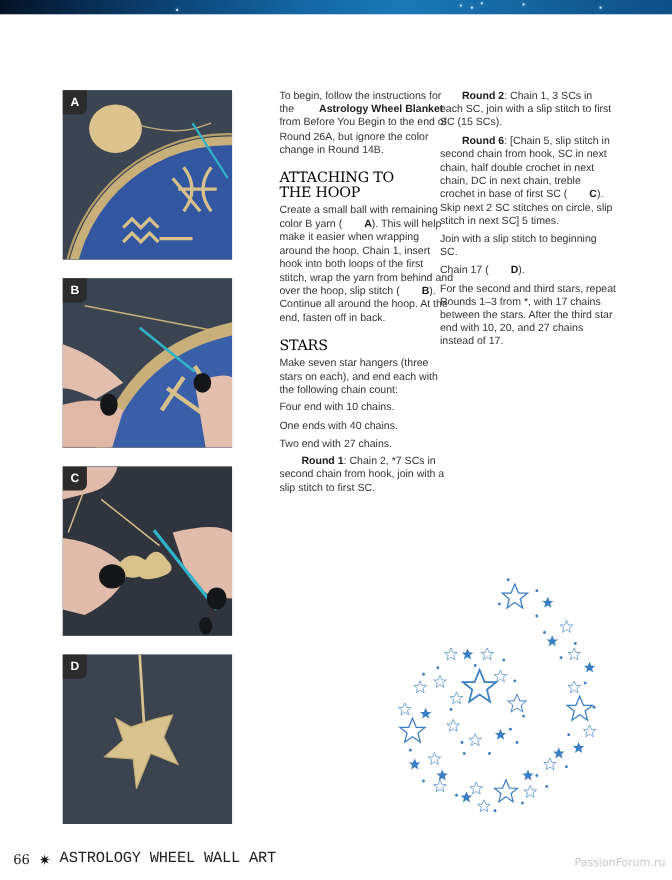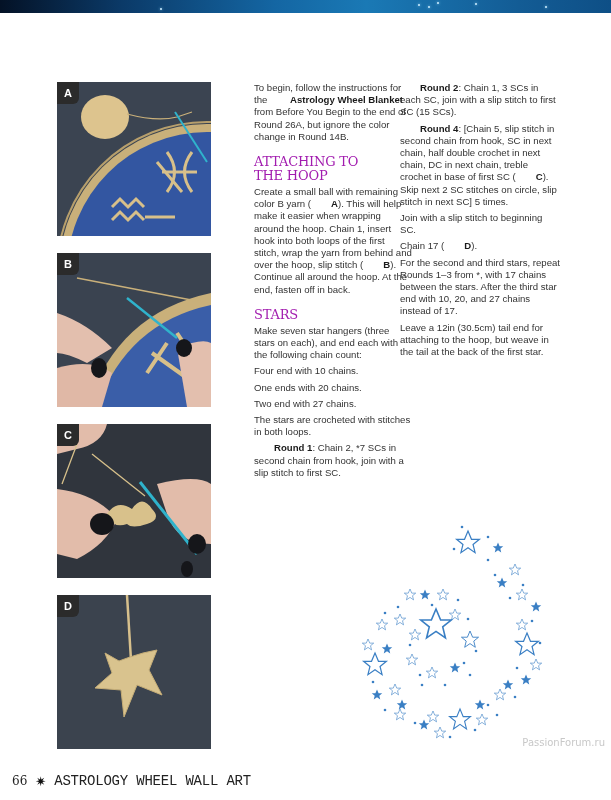--- a/index.html
+++ b/index.html
@@ -23,29 +23,29 @@
     border-bottom-right-radius: 6px;
   }
 
   .col {
     position: absolute; top: 82px; font-size: 9.6px; line-height: 12.2px; color: #333;
   }
   .col p { margin-bottom: 4px; }
   .col b { color: #1b1b1b; padding-left: 20px; }
   .col h2 {
     font-family: "DejaVu Serif", serif; font-weight: normal; font-size: 13px;
-    line-height: 14px; color: #a21caf; margin: 12px 0 3px 0; letter-spacing: -0.2px;
+    line-height: 14px; color: #000000; margin: 12px 0 3px 0; letter-spacing: -0.2px;
   }
   .col1 { left: 229px; width: 158px; margin-left: 25px; }
   .col2 { left: 400px; width: 160px; }
 
   .footer { position: absolute; left: 12px; top: 773px; display: flex; align-items: center; gap: 8px; }
   .footer .page { font-family: "DejaVu Serif", serif; font-size: 12px; color: #222; }
   .footer .title { font-family: Liberation Mono, monospace; font-size: 14px; color: #222; letter-spacing: -0.2px; }
-  .watermark { position: absolute; right: 6px; top: 737px; font-size: 10px; color: #c8c8c8; font-family: "DejaVu Sans", sans-serif; }
+  .watermark { position: absolute; right: 6px; top: 779px; font-size: 10px; color: #c8c8c8; font-family: "DejaVu Sans", sans-serif; }
 
   .stars-art { position: absolute; left: 360px; top: 515px; width: 200px; height: 230px; }
 </style>
 </head>
 <body>
 
 <div class="banner">
   <span class="dot" style="left:418px;top:4px"></span>
   <span class="dot" style="left:428px;top:6px"></span>
   <span class="dot" style="left:437px;top:2px"></span>
@@ -113,33 +113,31 @@
   <div class="tag">D</div>
 </div>
 
 <div class="col col1">
   <p><span>To begin, follow the instructions for the </span><b>Astrology Wheel Blanket</b><span> from Before You Begin to the end of Round 26A, but ignore the color change in Round 14B.</span></p>
   <h2 style="width:110px">ATTACHING TO THE HOOP</h2>
   <p><span>Create a small ball with remaining color B yarn (</span><b>A</b><span>). This will help make it easier when wrapping around the hoop. Chain 1, insert hook into both loops of the first stitch, wrap the yarn from behind and over the hoop, slip stitch (</span><b>B</b><span>). Continue all around the hoop. At the end, fasten off in back.</span></p>
   <h2>STARS</h2>
   <p>Make seven star hangers (three stars on each), and end each with the following chain count:</p>
   <p>Four end with 10 chains.</p>
-  <p>One ends with 20 chains.</p>
+  <p>One ends with 40 chains.</p>
   <p>Two end with 27 chains.</p>
-  <p>The stars are crocheted with stitches in both loops.</p>
   <p><b>Round 1</b><span>: Chain 2, *7 SCs in second chain from hook, join with a slip stitch to first SC.</span></p>
 </div>
 
 <div class="col col2">
   <p><b>Round 2</b><span>: Chain 1, 3 SCs in each SC, join with a slip stitch to first SC (15 SCs).</span></p>
-  <p><b>Round 4</b><span>: [Chain 5, slip stitch in second chain from hook, SC in next chain, half double crochet in next chain, DC in next chain, treble crochet in base of first SC (</span><b>C</b><span>). Skip next 2 SC stitches on circle, slip stitch in next SC] 5 times.</span></p>
+  <p><b>Round 6</b><span>: [Chain 5, slip stitch in second chain from hook, SC in next chain, half double crochet in next chain, DC in next chain, treble crochet in base of first SC (</span><b>C</b><span>). Skip next 2 SC stitches on circle, slip stitch in next SC] 5 times.</span></p>
   <p>Join with a slip stitch to beginning SC.</p>
   <p><span>Chain 17 (</span><b>D</b><span>).</span></p>
   <p>For the second and third stars, repeat Rounds 1–3 from *, with 17 chains between the stars. After the third star end with 10, 20, and 27 chains instead of 17.</p>
-  <p>Leave a 12in (30.5cm) tail end for attaching to the hoop, but weave in the tail at the back of the first star.</p>
 </div>
 
 <svg class="stars-art" viewBox="0 0 200 230">
   <defs>
     <polygon id="st" points="0,-10 2.9,-3.1 9.5,-3.1 4.2,1.2 5.9,8.1 0,4 -5.9,8.1 -4.2,1.2 -9.5,-3.1 -2.9,-3.1"></polygon>
   </defs>
   <g fill="none" stroke="#3a7fc4" stroke-width="1">
     <use href="#st" transform="translate(108,28) scale(1.2)"></use>
     <use href="#st" transform="translate(76,110) scale(1.6)"></use>
     <use href="#st" transform="translate(167,130) scale(1.2)"></use>

